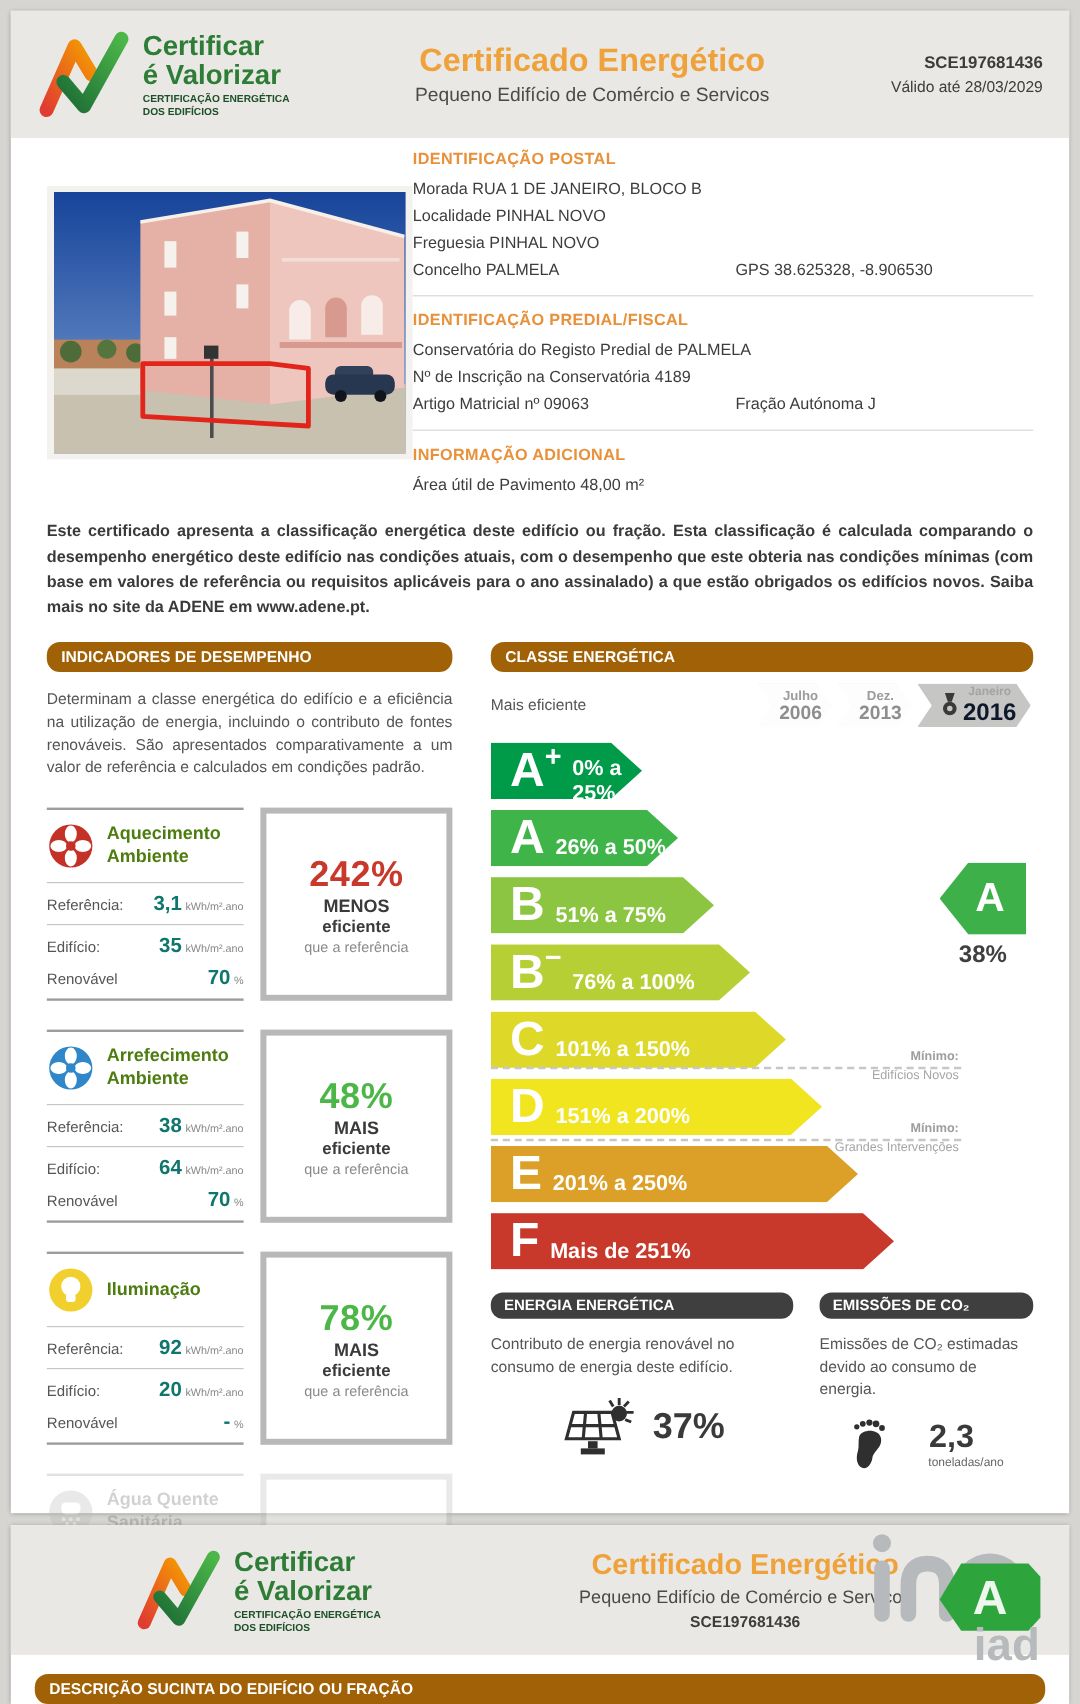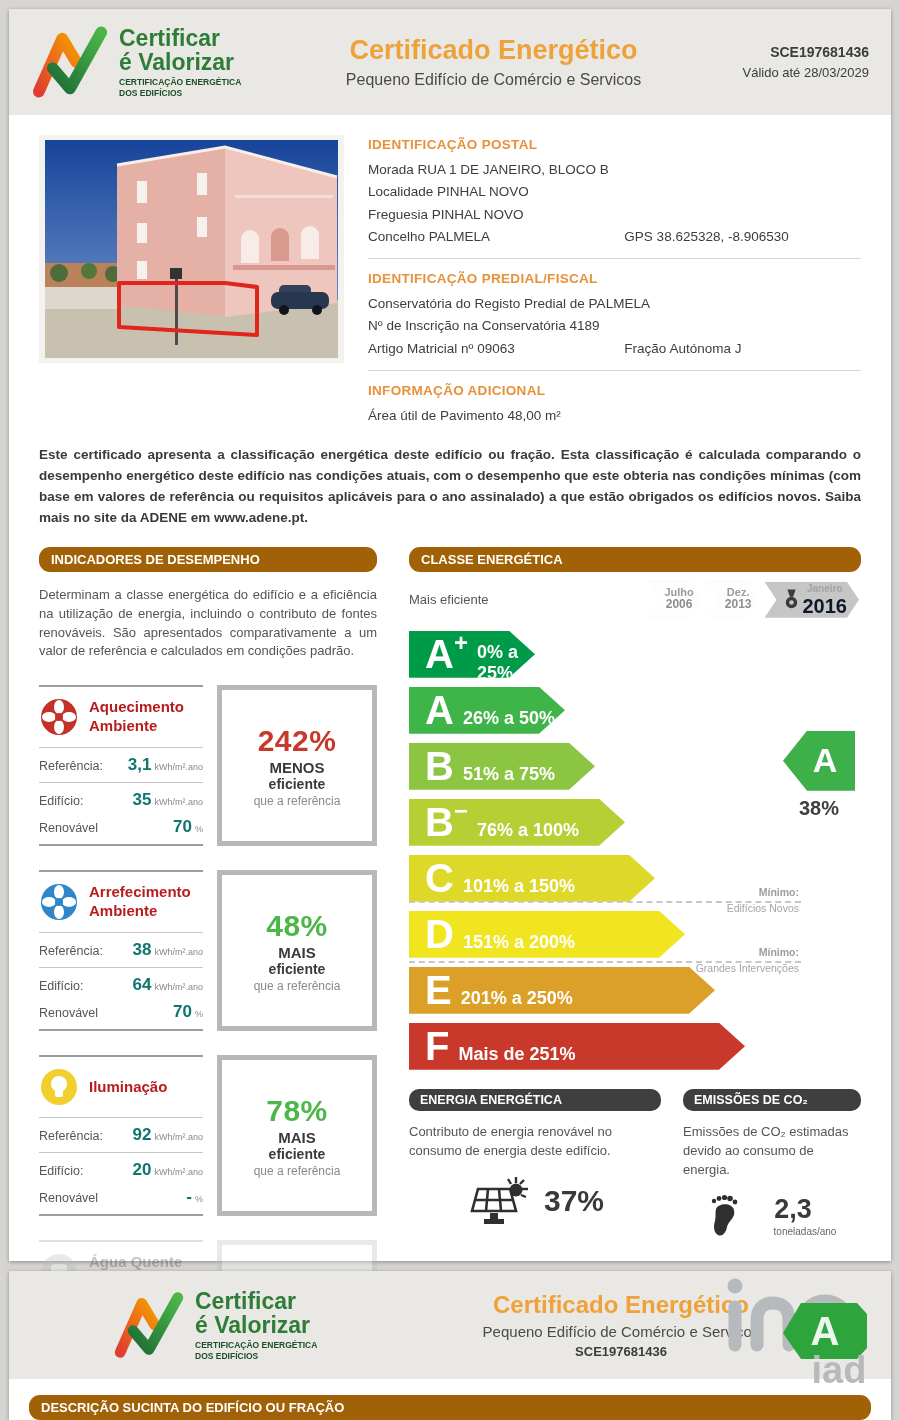--- a/index.html
+++ b/index.html
@@ -17,21 +17,21 @@
   .hdr-center { flex:1; text-align:center; }
   .hdr-title { color:#efa13a; font-size:27px; font-weight:bold; }
   .hdr-sub { color:#4a4a4a; font-size:16px; margin-top:5px; }
   .hdr-right { width:185px; flex:none; text-align:right; color:#3c3c3c; }
   .cert-no { font-weight:bold; font-size:14px; }
   .valid { font-size:13px; margin-top:5px; }
 
   .content { padding:0 30px; }
 
   
-  .top-row { display:flex; gap:24px; margin-top:20px; }
+  .top-row { display:flex; margin-top:8px;align-items:center; }
   .photo { width:305px; height:228px; flex:none; }
   .id-col { flex:1; padding-top:2px; }
   .sec-h { color:#e8913a; font-weight:bold; font-size:13.5px; margin-bottom:7px; letter-spacing:.3px; }
   .id-row { font-size:13.5px; color:#3d3d3d; line-height:1.65; }
   .split { display:flex; }
   .split .left { flex:0 0 52%; }
   .divider { border-top:1px solid #d8d8d8; margin:10px 0 12px; }
 
   .intro-p { margin-top:18px; font-size:13.5px; font-weight:bold; color:#3a3a3a; text-align:justify; line-height:1.55; }
 
@@ -44,41 +44,41 @@
   .cols { display:flex; gap:32px; }
   .left-col { width:338px; flex:none; }
   .right-col { flex:1; position:relative; }
 
   
   .left-intro { font-size:13px; color:#555; text-align:justify; line-height:1.45; margin-top:14px; }
   .ind { display:flex; gap:14px; margin-top:24px; align-items:stretch; }
   .ind-stats { width:164px; flex:none; border-top:2px solid #9d9d9d; border-bottom:2px solid #9d9d9d; }
   .ind-head { display:flex; align-items:center; gap:10px; padding:10px 0; }
   .ind-icon { width:40px; height:40px; flex:none; }
-  .ind-title { font-size:15px; font-weight:bold; color:#b91c1c; line-height:1.25; }
+  .ind-title { font-size:15px; font-weight:bold; color:#4d7c0f; line-height:1.25; }
   .ind-row { display:flex; align-items:baseline; font-size:12.5px; color:#555; padding:7px 0; border-top:1px solid #c6c6c6; }
   .ind-row.nt { border-top:none; padding-top:0; }
   .ind-row .v { font-weight:bold; color:#0f766e; margin-left:auto; font-size:17px; }
   .ind-row .u { font-size:9px; color:#888; margin-left:3px; }
   .ind-box { flex:1; border:5px solid #b8b8b8; background:#fff; display:flex; flex-direction:column; align-items:center; justify-content:center; text-align:center; padding:8px; }
   .ind-box .pct { font-size:30px; font-weight:bold; letter-spacing:.5px; }
   .ind-box .w1 { font-size:15px; font-weight:bold; color:#3a3a3a; margin-top:1px; }
   .ind-box .w2 { font-size:14px; font-weight:bold; color:#3a3a3a; }
   .ind-box .bsub { font-size:12px; color:#8a8a8a; margin-top:2px; }
   .faded { opacity:.3; filter:grayscale(100%); }
   .faded .pct { font-size:14px; color:#888; }
 
   
   .mais { font-size:13px; color:#555; margin-top:20px; }
   .timeline { position:absolute; top:10px; right:2px; display:flex; gap:5px; }
   .chev { height:36px; padding:4px 8px 4px 18px; background:#fdfdfd; text-align:center;
           clip-path:polygon(0 0, calc(100% - 12px) 0, 100% 50%, calc(100% - 12px) 100%, 0 100%, 12px 50%);
           filter:drop-shadow(0 0 1px #bbb); }
   .chev .c1 { display:block; font-size:11px; font-weight:bold; color:#9b9b9b; line-height:1.15; }
-  .chev .c2 { display:block; font-size:12px; font-weight:bold; color:#8e8e8e; line-height:1.1; }
+  .chev .c2 { display:block; font-size:16px; font-weight:bold; color:#8e8e8e; line-height:1.1; }
   .chev.active { background:#c6c6c5; display:flex; align-items:center; gap:5px; padding:4px 12px 4px 20px; }
   .chev.active .tcol .c1 { font-size:10px; color:#a3a3a2; }
   .chev.active .tcol .c2 { font-size:20px; color:#0f172a; }
 
   .scale { margin-top:24px; position:relative; height:452px; }
   .ebar { height:47px; margin-bottom:9px; display:flex; align-items:center; padding-left:16px; color:#fff;
           clip-path:polygon(0 0, calc(100% - 26px) 0, 100% 50%, calc(100% - 26px) 100%, 0 100%); }
   .ebar .L { font-size:40px; font-weight:bold; line-height:40px; }
   .ebar .S { font-size:24px; font-weight:bold; position:relative; top:-11px; }
   .ebar .R { font-size:18px; font-weight:bold; margin-left:9px; margin-top:17px; }

